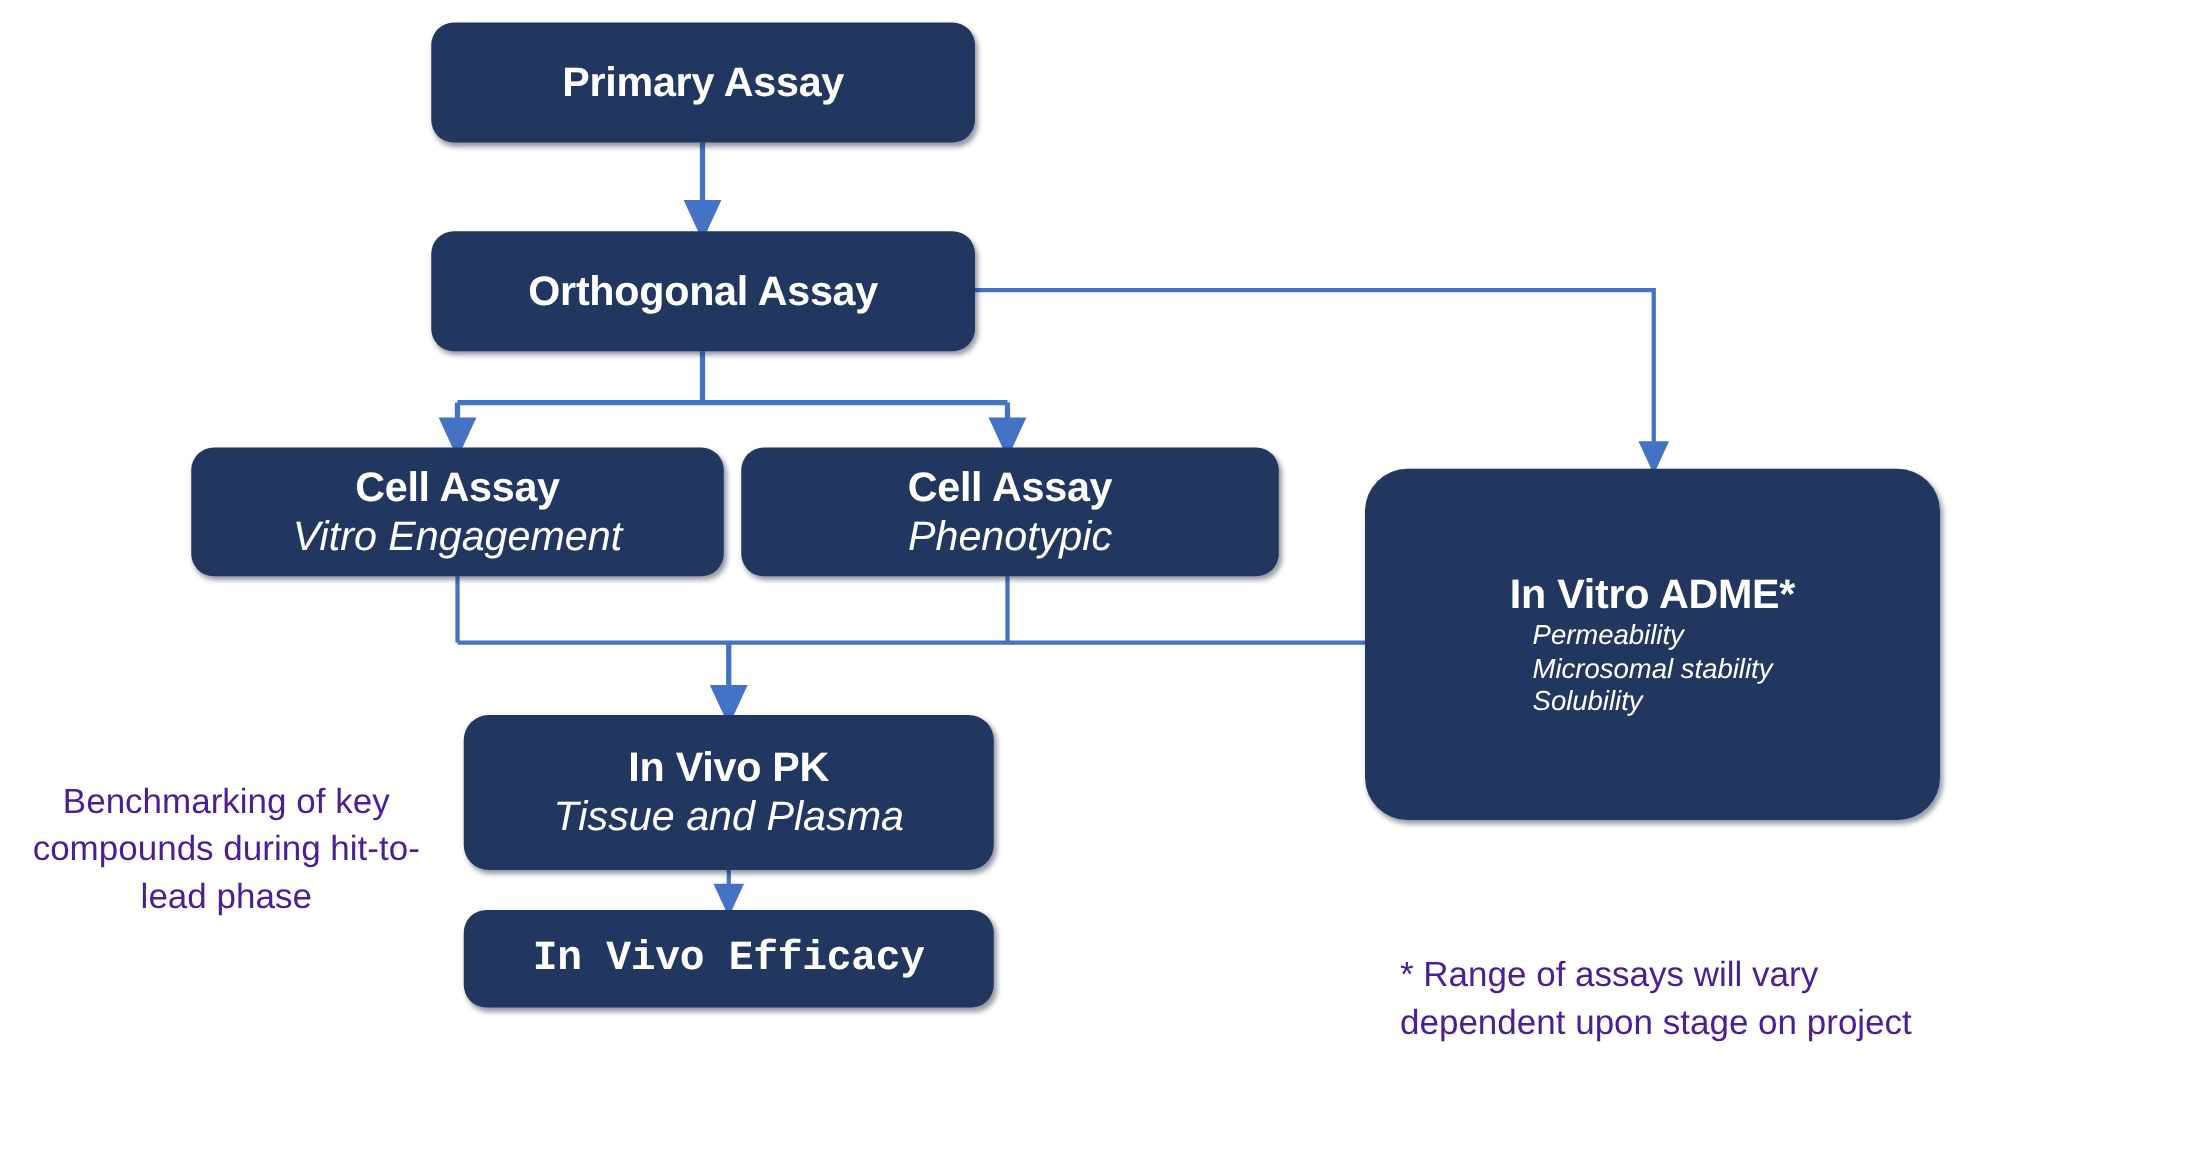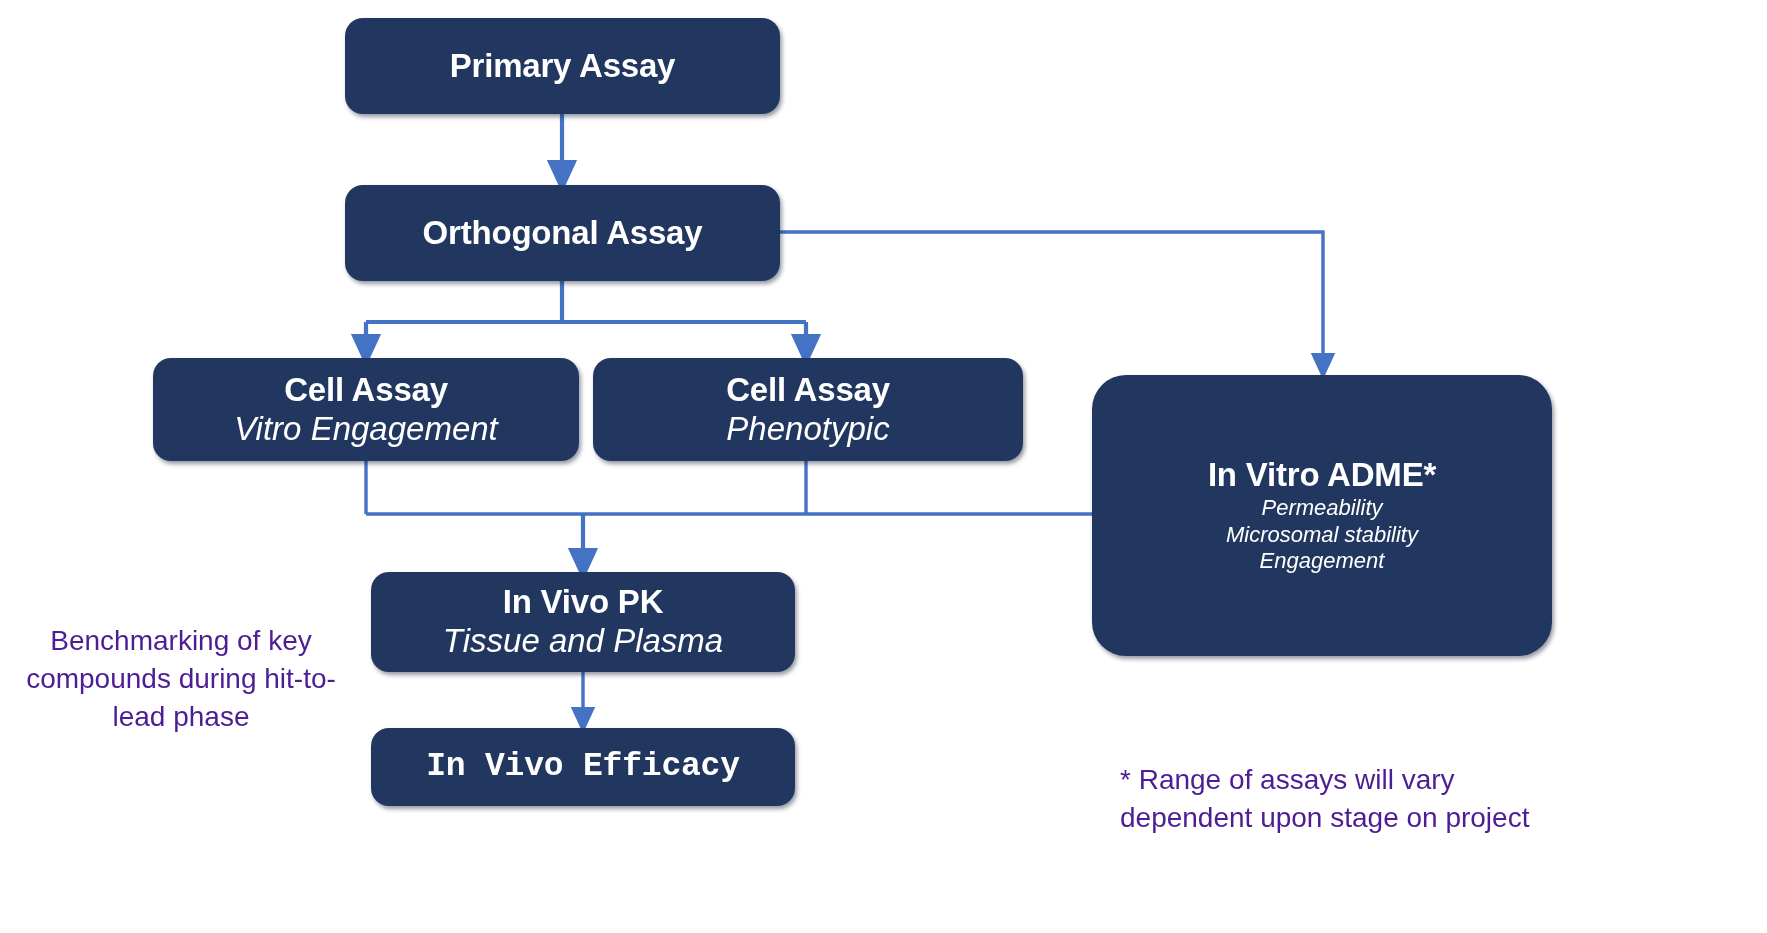--- a/index.html
+++ b/index.html
@@ -30,21 +30,21 @@
   .node {
     position: absolute;
     box-sizing: border-box;
     background: #22375f;
     border-radius: 18px;
     color: #ffffff;
     display: flex;
     flex-direction: column;
     align-items: center;
     justify-content: center;
-    text-align: center;
+    text-align: left;
     box-shadow: 2px 3px 4px rgba(20,30,55,0.45);
     padding: 4px 10px;
   }
   .node.big-radius { border-radius: 34px; }
   .node-title {
     font-weight: bold;
     font-size: 33px;
     line-height: 1.18;
     letter-spacing: -0.2px;
     white-space: nowrap;
@@ -83,21 +83,21 @@
     width: 430px;
     text-align: left;
   }
 
   
   #node-primary-assay      { left: 345px;  top: 18px;  width: 435px; height: 96px; }
   #node-orthogonal-assay   { left: 345px;  top: 185px; width: 435px; height: 96px; }
   #node-cell-assay-target  { left: 153px;  top: 358px; width: 426px; height: 103px; }
   #node-cell-assay-pheno   { left: 593px;  top: 358px; width: 430px; height: 103px; }
   #node-in-vitro-adme      { left: 1092px; top: 375px; width: 460px; height: 281px; }
-  #node-in-vivo-pk         { left: 371px;  top: 572px; width: 424px; height: 100px; }
+  #node-in-vivo-pk         { left: 371px;  top: 572px; width: 424px; height: 124px; border-radius: 20px; }
   #node-in-vivo-efficacy   { left: 371px;  top: 728px; width: 424px; height: 78px; font-family: Liberation Mono, monospace; }
 </style>
 </head>
 <body>
 
 <div id="canvas">
 
   <svg id="connectors" viewBox="0 0 1767 933" xmlns="http://www.w3.org/2000/svg">
     <defs>
       <marker id="arrowhead" markerWidth="9" markerHeight="9" refX="4.2" refY="4.2" orient="auto" markerUnits="strokeWidth">
@@ -138,21 +138,21 @@
   <div class="node" id="node-cell-assay-pheno">
     <div class="node-title">Cell Assay</div>
     <div class="node-sub">Phenotypic</div>
   </div>
 
   <div class="node big-radius" id="node-in-vitro-adme">
     <div class="node-title">In Vitro ADME*</div>
     <div class="node-sublist" id="adme-items">
         <div>Permeability</div>
         <div>Microsomal stability</div>
-        <div>Engagement</div>
+        <div>Solubility</div>
       </div>
   </div>
 
   <div class="node" id="node-in-vivo-pk">
     <div class="node-title">In Vivo PK</div>
     <div class="node-sub">Tissue and Plasma</div>
   </div>
 
   <div class="node" id="node-in-vivo-efficacy">
     <div class="node-title">In Vivo Efficacy</div>

